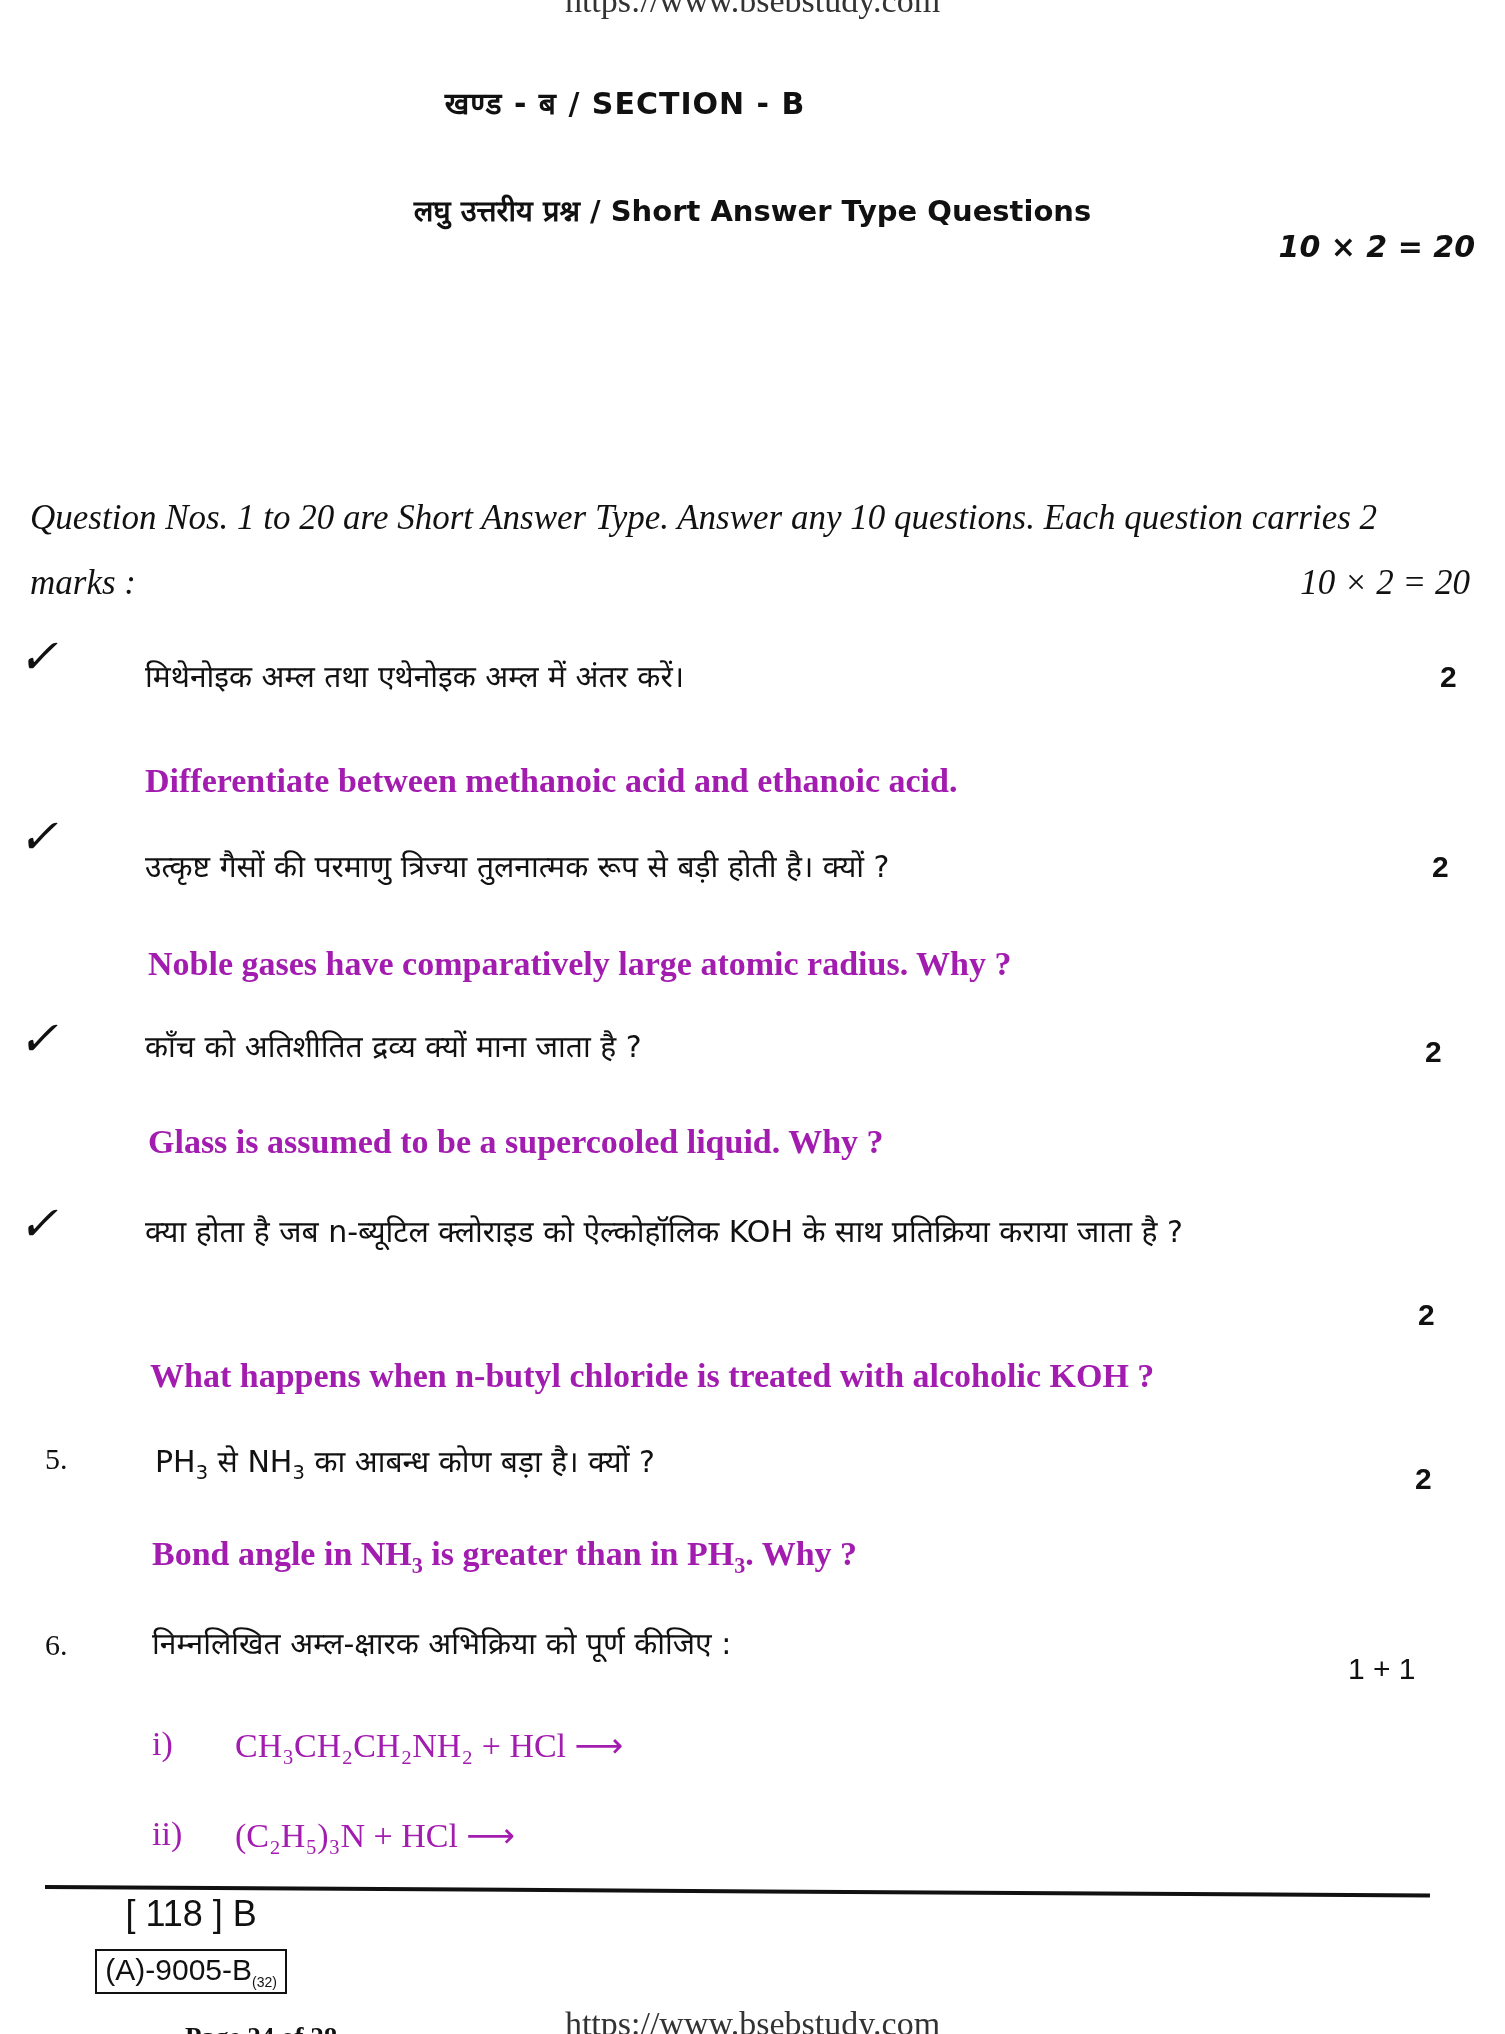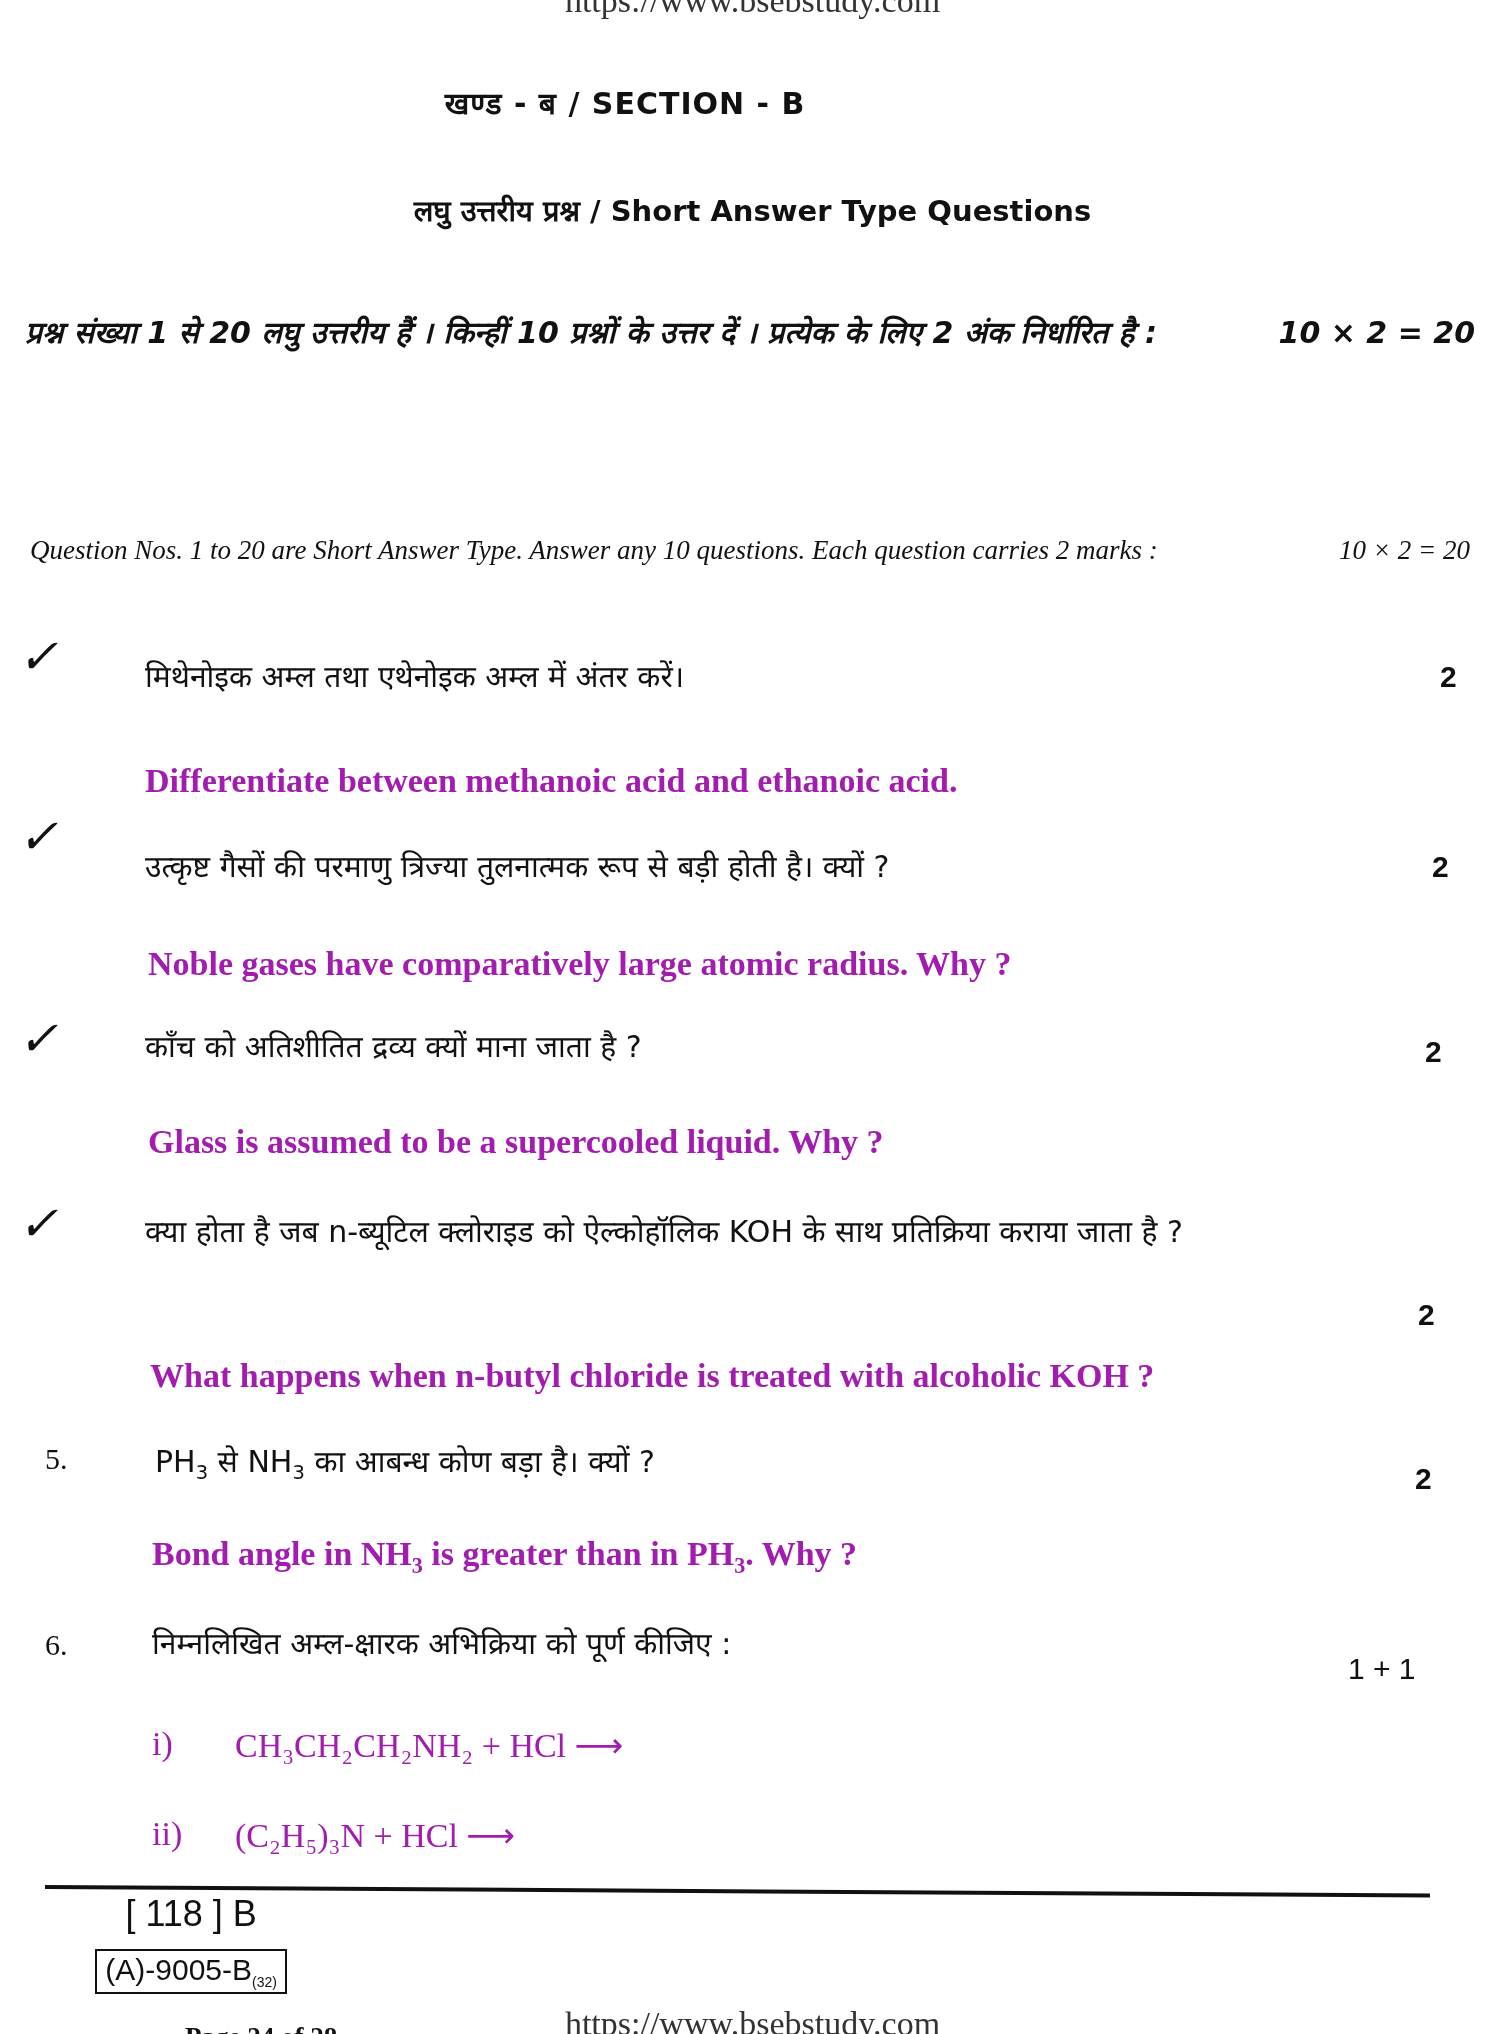--- a/index.html
+++ b/index.html
@@ -4,21 +4,21 @@
 <style>
   html, body { margin: 0; padding: 0; background: #ffffff; }
   body { width: 1505px; height: 2034px; position: relative; overflow: hidden; color: #111; font-family: "Liberation Serif", serif; }
   .abs { position: absolute; }
   .url-top { top: -18px; left: 0; width: 1505px; text-align: center; font-size: 34px; color: #333; font-family: "Liberation Serif", serif; }
   .url-bottom { top: 2005px; left: 0; width: 1505px; text-align: center; font-size: 34px; color: #333; font-family: "Liberation Serif", serif; }
   .section-title { top: 82px; left: 0; width: 1250px; text-align: center; font-size: 30px; font-weight: bold; font-family: "DejaVu Sans", sans-serif; letter-spacing: 1px; }
   .subtitle { top: 190px; left: 0; width: 1505px; text-align: center; font-size: 29px; font-weight: bold; font-family: "DejaVu Sans", sans-serif; }
   .instr-hi { top: 290px; left: 25px; width: 1450px; font-size: 30px; font-style: italic; font-weight: bold; font-family: "DejaVu Sans", sans-serif; line-height: 86px; }
   .instr-hi .marks { position: absolute; right: 0; bottom: 0; }
-  .instr-en { top: 518px; left: 30px; width: 1440px; font-size: 27px; font-style: italic; font-family: "Liberation Serif", serif; line-height: 65px; }
+  .instr-en { top: 485px; left: 30px; width: 1440px; font-size: 35px; font-style: italic; font-family: "Liberation Serif", serif; line-height: 65px; }
   .instr-en .marks { position: absolute; right: 0; bottom: 0; }
   .q-num { font-size: 30px; font-family: "Liberation Serif", serif; }
   .q-tick { font-size: 48px; font-style: italic; font-family: "Liberation Serif", serif; color: #111; }
   .q-hi { font-size: 30px; font-family: "DejaVu Sans", sans-serif; }
   .q-en { font-size: 34px; font-family: "Liberation Serif", serif; font-weight: bold; color: #a21caf; }
   .q-mark { font-size: 30px; font-family: "Liberation Sans", sans-serif; font-weight: bold; }
   .footer-line { top: 1885px; left: 45px; width: 1385px; height: 4px; background: #111; transform: rotate(0.35deg); transform-origin: left center; }
   .footer { top: 1893px; left: 45px; font-size: 36px; font-family: "Liberation Sans", sans-serif; display: flex; align-items: center; gap: 14px; flex-direction: column; }
   .footer .code { border: 2px solid #111; padding: 2px 8px; font-size: 30px; }
   .footer .code sub { font-size: 14px; }
@@ -27,21 +27,20 @@
 </style>
 </head>
 <body>
 
 <div class="abs url-top">https://www.bsebstudy.com</div>
 
 <div class="abs section-title">खण्ड - ब / SECTION - B</div>
 <div class="abs subtitle">लघु उत्तरीय प्रश्न / Short Answer Type Questions</div>
 
 <div class="abs instr-hi">
-  <span>प्रश्न संख्या 1 से 20 लघु उत्तरीय हैं । किन्हीं 10 प्रश्नों के उत्तर दें । प्रत्येक के लिए 2 अंक निर्धारित है :</span>
   <span class="marks">10 × 2 = 20</span>
 </div>
 
 <div class="abs instr-en">
   <span>Question Nos. 1 to 20 are Short Answer Type. Answer any 10 questions. Each question carries 2 marks :</span>
   <span class="marks">10 × 2 = 20</span>
 </div>
 
 <div class="abs q-tick" style="top:628px;left:18px;">✓</div>
 <div class="abs q-hi" style="top:655px;left:145px;">मिथेनोइक अम्ल तथा एथेनोइक अम्ल में अंतर करें।</div>

